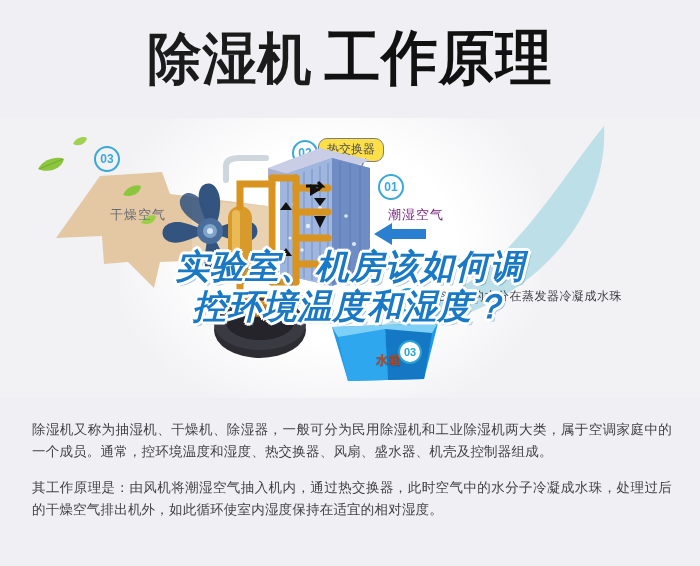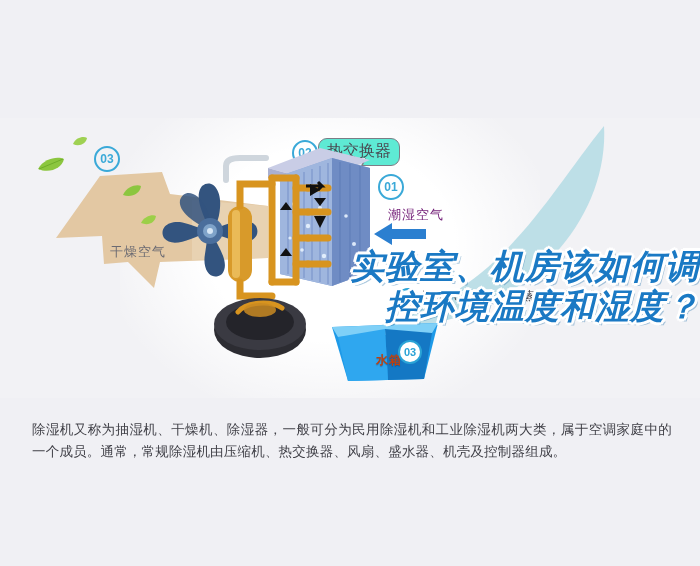--- a/index.html
+++ b/index.html
@@ -66,30 +66,30 @@
   }
   .badge-03-left{left:94px;top:28px;}
   .badge-02{left:292px;top:22px;}
   .badge-01{left:378px;top:56px;}
 
   .diag-label{
     position:absolute;color:#5c5c63;font-size:13px;
     font-family:"DejaVu Sans","Liberation Sans",sans-serif;
     white-space:nowrap;letter-spacing:1px;
   }
-  .label-dry{left:110px;top:88px;color:#6a6a72;margin-top:37px;}
+  .label-dry{left:110px;top:88px;color:#6a6a72;}
   .label-humid{left:388px;top:88px;color:#701a75;}
 
   
   .callout{
     position:absolute;left:318px;top:20px;
     border:1.5px solid #7d7d86;border-radius:9px;
-    background:#5eead4;
+    background:#fde047;
     padding:2px 8px 3px 8px;
-    font-size:16px;color:#4a4a52;white-space:nowrap;
+    font-size:12px;color:#4a4a52;white-space:nowrap;
     font-family:"DejaVu Sans","Liberation Sans",sans-serif;
   }
   .callout-stem{
     position:absolute;left:346px;top:40px;width:22px;height:22px;
   }
 
   
   .machine{position:absolute;left:150px;top:18px;width:300px;height:250px;}
 
   
@@ -133,40 +133,45 @@
     color:#1a79c4;
     letter-spacing:1px;
     line-height:40px;
     font-family:"DejaVu Sans","Liberation Sans",sans-serif;
     text-shadow:
       -2px 0 #ffffff, 2px 0 #ffffff, 0 -2px #ffffff, 0 2px #ffffff,
       -2px -2px #ffffff, 2px -2px #ffffff, -2px 2px #ffffff, 2px 2px #ffffff,
       -3px 0 #ffffff, 3px 0 #ffffff, 0 -3px #ffffff, 0 3px #ffffff,
       3px 3px 0 rgba(30,110,170,.35);
     white-space:nowrap;
-    text-align:right;
   }
 
   
   .body-copy{
     position:absolute;left:32px;top:418px;width:640px;
     color:#3f3f46;
   }
   .para{
     font-size:13.5px;line-height:22px;
     font-family:"DejaVu Sans","Liberation Sans",sans-serif;
     margin:0 0 14px 0;text-align:justify;letter-spacing:.2px;
   }
   .para:last-child{margin-bottom:0;}
 </style>
 </head>
 <body>
 
 <div class="page">
 
+  <div class="header">
+    <div class="title-line">
+      <span class="title-thin">除湿机</span>
+      <span class="title-bold">工作原理</span>
+    </div>
+  </div>
 
   <div class="stage">
 
     <div class="vignette"></div>
 
     <svg class="swoosh" viewBox="0 0 290 210">
       <path d="M278 2 C282 72 236 148 150 186 C112 202 78 206 48 203
                C96 190 140 166 176 130 C218 88 244 44 278 2 Z" fill="#b9dde6" opacity="0.95"></path>
     </svg>
 
@@ -315,16 +320,17 @@
 
     <div class="cap-badge cap-badge-03">03</div>
   </div>
 
   <div class="overlay">
     <div class="overlay-line">实验室、机房该如何调</div>
     <div class="overlay-line">控环境温度和湿度？</div>
   </div>
 
   <div class="body-copy">
-    <p class="para">除湿机又称为抽湿机、干燥机、除湿器，一般可分为民用除湿机和工业除湿机两大类，属于空调家庭中的一个成员。通常，常规除湿机由压缩机、热交换器、风扇、盛水器、机壳及控制器组成。</p>
+    <p class="para">除湿机又称为抽湿机、干燥机、除湿器，一般可分为民用除湿机和工业除湿机两大类，属于空调家庭中的一个成员。通常，控环境温度和湿度、热交换器、风扇、盛水器、机壳及控制器组成。</p>
+    <p class="para">其工作原理是：由风机将潮湿空气抽入机内，通过热交换器，此时空气中的水分子冷凝成水珠，处理过后的干燥空气排出机外，如此循环使室内湿度保持在适宜的相对湿度。</p>
   </div>
 
 </div>
 
 </body></html>

